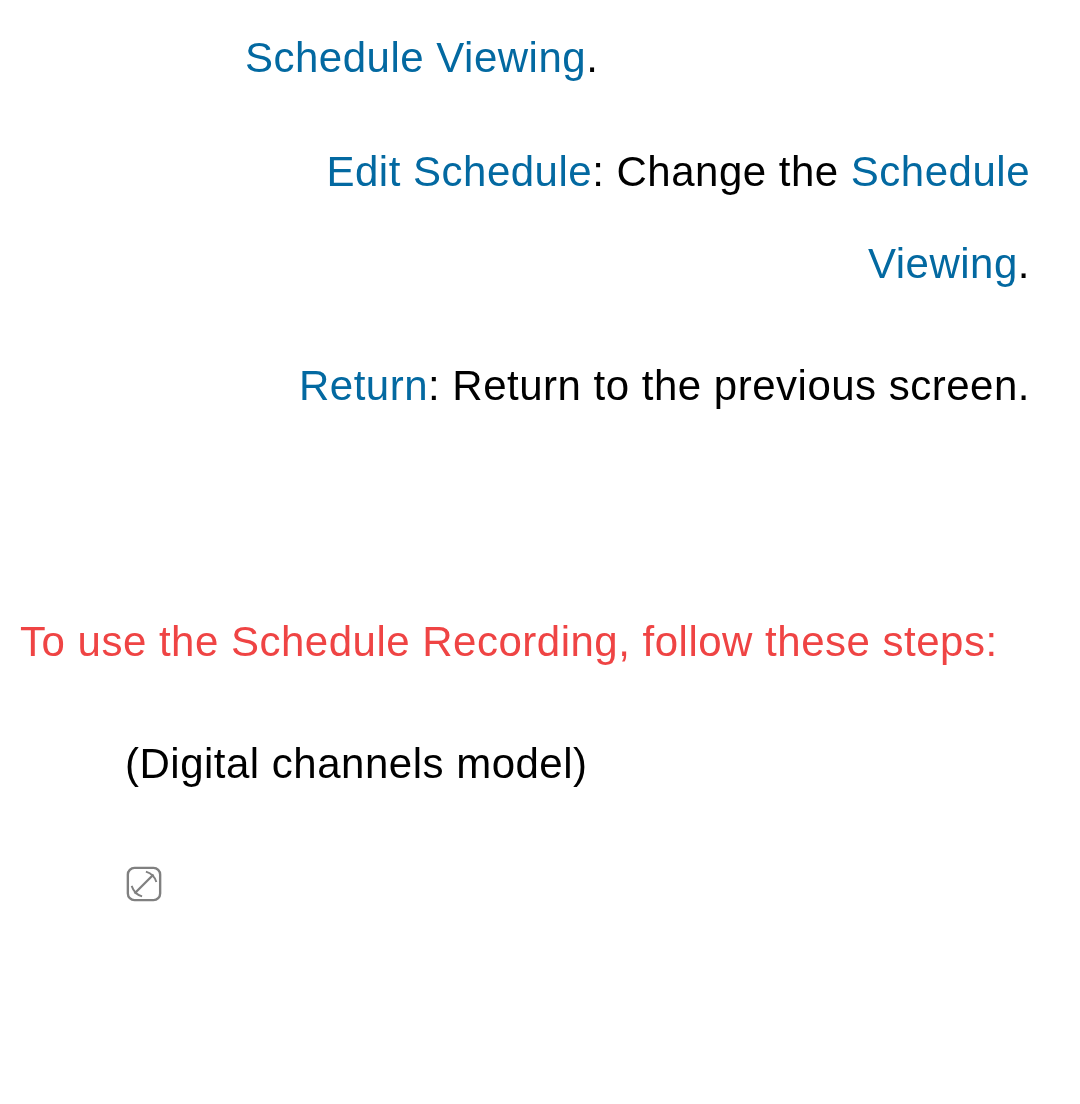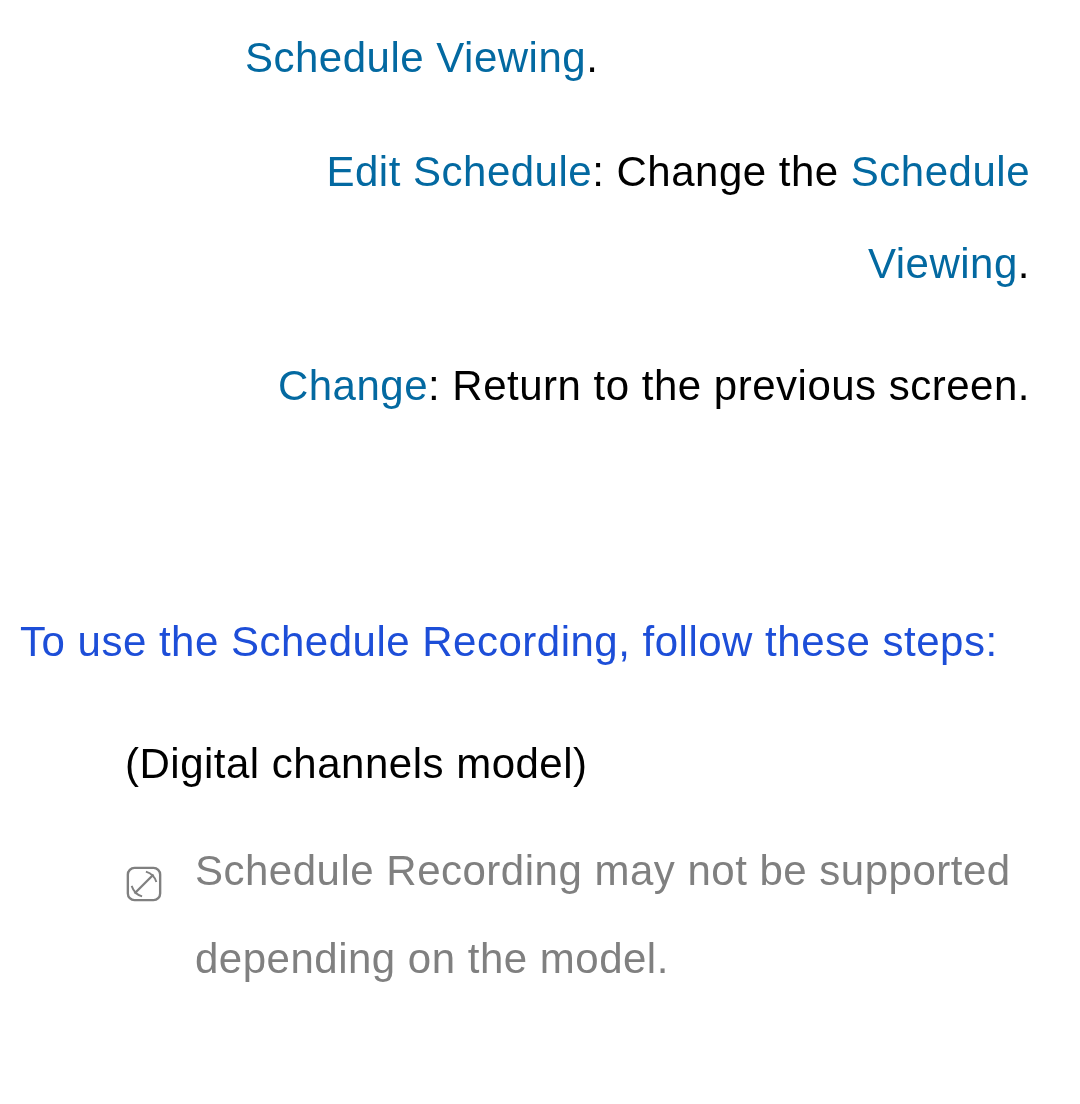--- a/index.html
+++ b/index.html
@@ -23,21 +23,21 @@
       padding-right: 30px;
       margin-bottom: 30px;
     }
     .highlight-cyan {
       color: #0369a1;
     }
     .black-text {
       color: #000000;
     }
     .section-heading {
-      color: #1d4ed8;
+      color: #ef4444;
       padding-left: 0px;
       padding-right: 40px;
       margin-top: 165px;
       margin-bottom: 40px;
       line-height: 2.1;
     }
     .note-line {
       padding-left: 105px;
       margin-bottom: 20px;
     }
@@ -69,30 +69,29 @@
 
 <div class="content-block">
   <span class="highlight-cyan">Schedule Viewing</span><span class="black-text">.</span>
 </div>
 
 <div class="content-block para">
   <span class="highlight-cyan">Edit Schedule</span><span class="black-text">: </span><span class="black-text">Change the </span><span class="highlight-cyan">Schedule Viewing</span><span class="black-text">.</span>
 </div>
 
 <div class="content-block para">
-  <span class="highlight-cyan">Change</span><span class="black-text">: </span><span class="black-text">Return to the previous screen.</span>
+  <span class="highlight-cyan">Return</span><span class="black-text">: </span><span class="black-text">Return to the previous screen.</span>
 </div>
 
 <div class="section-heading">To use the Schedule Recording, follow these steps:</div>
 
 <div class="note-line">(Digital channels model)</div>
 
 <div class="note-with-icon">
   <span class="note-icon">
     <svg viewBox="0 0 40 40" xmlns="http://www.w3.org/2000/svg">
       <rect x="3" y="3" width="34" height="34" rx="7" ry="7" fill="none" stroke="#808080" stroke-width="2.5"></rect>
       <line x1="10" y1="30" x2="30" y2="10" stroke="#808080" stroke-width="2.5"></line>
       <path d="M 22 7 Q 31 10 33 18" fill="none" stroke="#808080" stroke-width="2"></path>
       <path d="M 7 22 Q 10 31 18 33" fill="none" stroke="#808080" stroke-width="2"></path>
     </svg>
   </span>
-  <span>Schedule Recording may not be supported depending on the model.</span>
 </div>
 
 </body></html>

